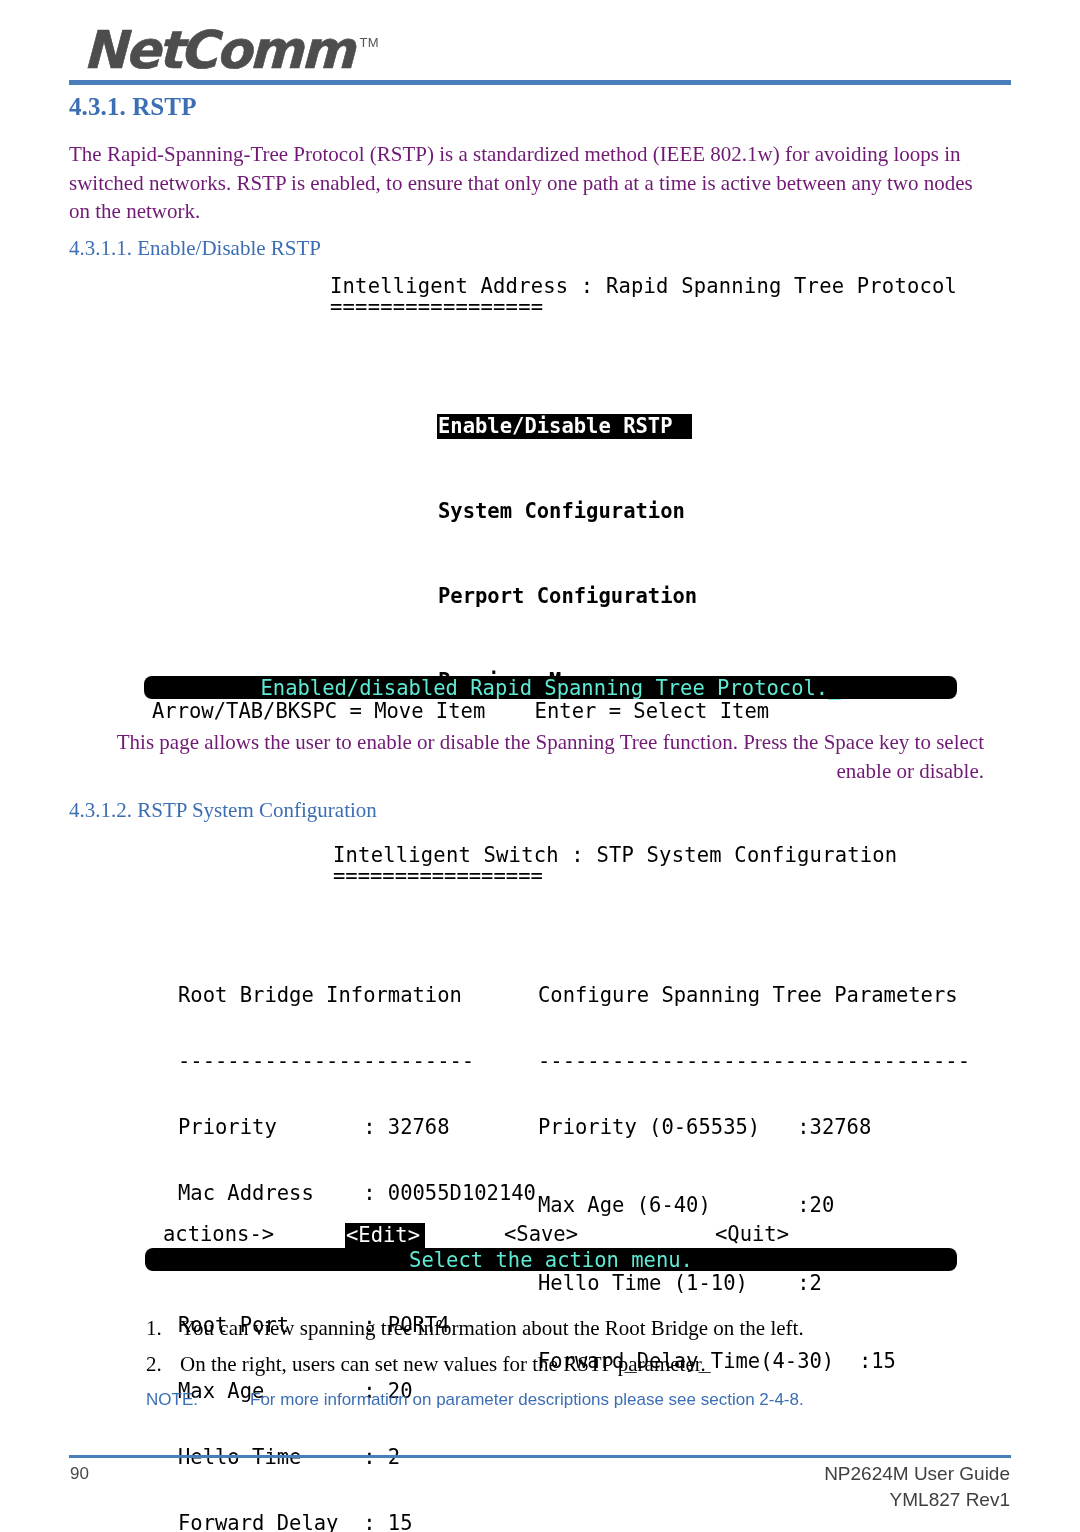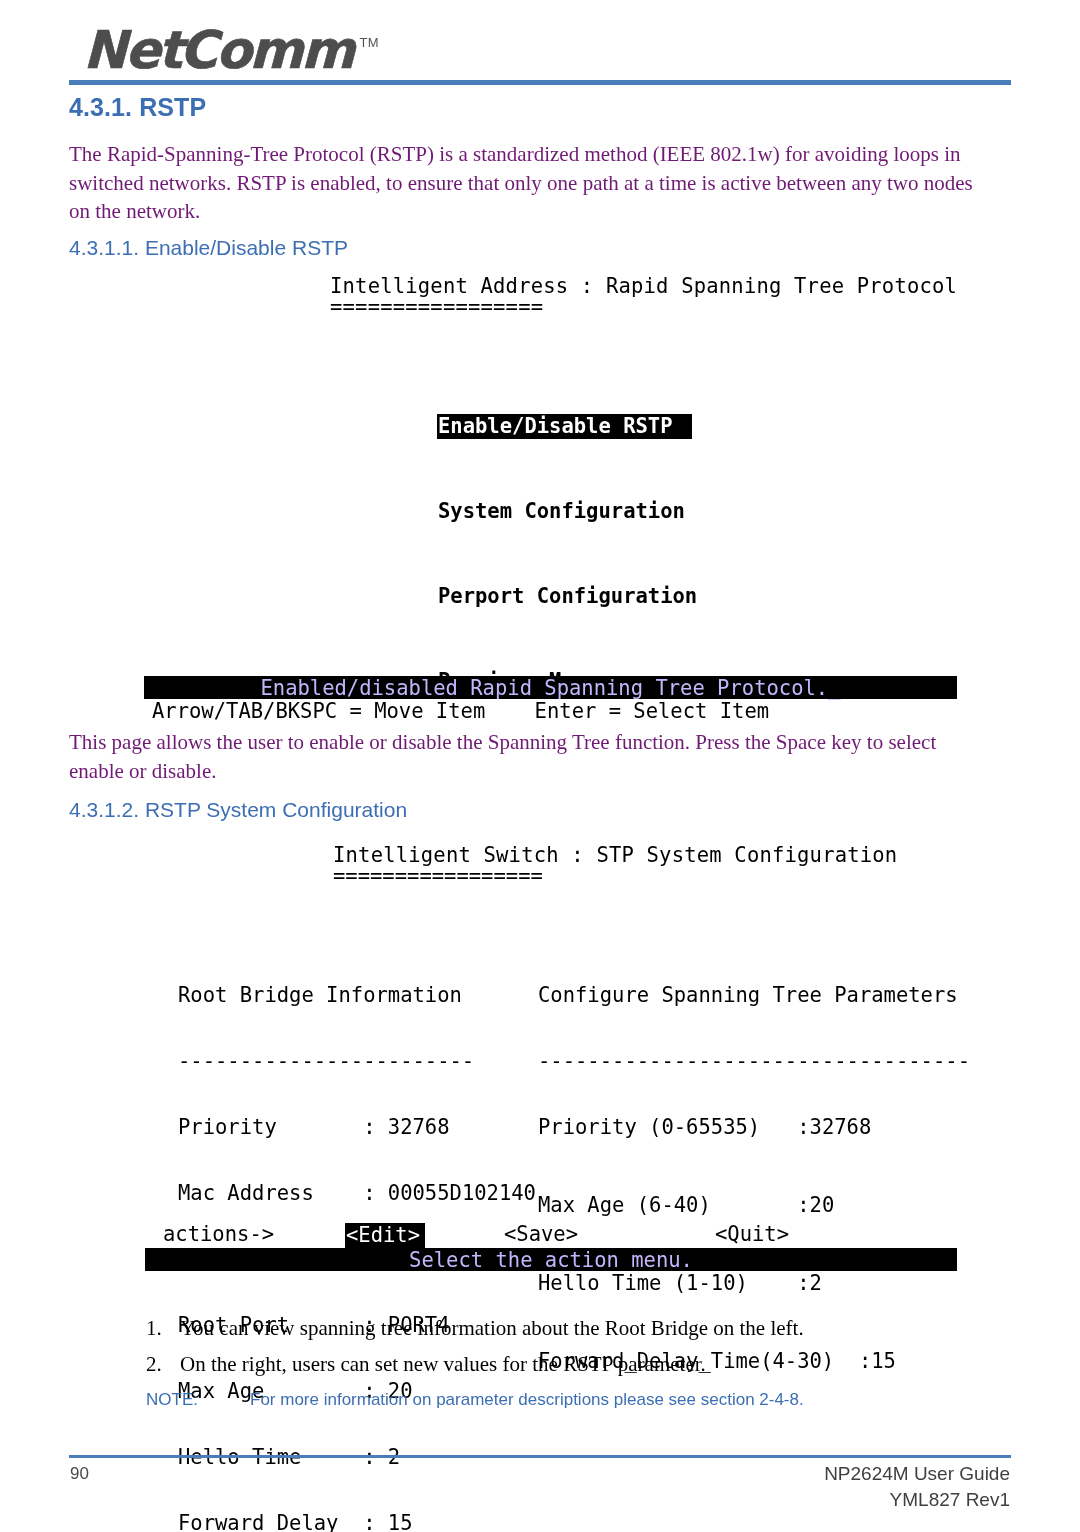--- a/index.html
+++ b/index.html
@@ -57,21 +57,21 @@
     left: 69px;
     top: 80px;
     width: 942px;
     height: 5px;
     background: #4a7ebb;
   }
 
   
   .h-sub {
     position: absolute;
-    font-family: Liberation Sans, sans-serif;
+    font-family: Liberation Serif, serif;
     color: #3c6eb4;
     font-weight: bold;
     white-space: nowrap;
   }
   #h-431 {
     left: 69px;
     top: 93px;
     font-size: 25px;
     letter-spacing: 0.1px;
   }
@@ -99,20 +99,21 @@
   }
   #para-1 {
     left: 69px;
     top: 140px;
     width: 915px;
   }
   #para-2 {
     left: 69px;
     top: 728px;
     width: 915px;
+    text-align: right;
   }
 
   
   .numlist {
     position: absolute;
     left: 146px;
     top: 1310px;
     width: 870px;
   }
   .numlist-row {
@@ -188,23 +189,24 @@
   .term-line {
     white-space: pre;
     font-family: "DejaVu Sans Mono", "Liberation Mono", monospace;
   }
   .inv {
     background: #000000;
     color: #ffffff;
   }
   .blackbar {
     background: #000000;
-    color: #c4b5fd;
+    color: #5eead4;
     white-space: pre;
     font-family: "DejaVu Sans Mono", "Liberation Mono", monospace;
+    border-radius: 8px;
   }
 
   
   #term1 {
     left: 0px;
     top: 270px;
     width: 1080px;
     height: 450px;
     font-size: 20.5px;
     line-height: 22px;

